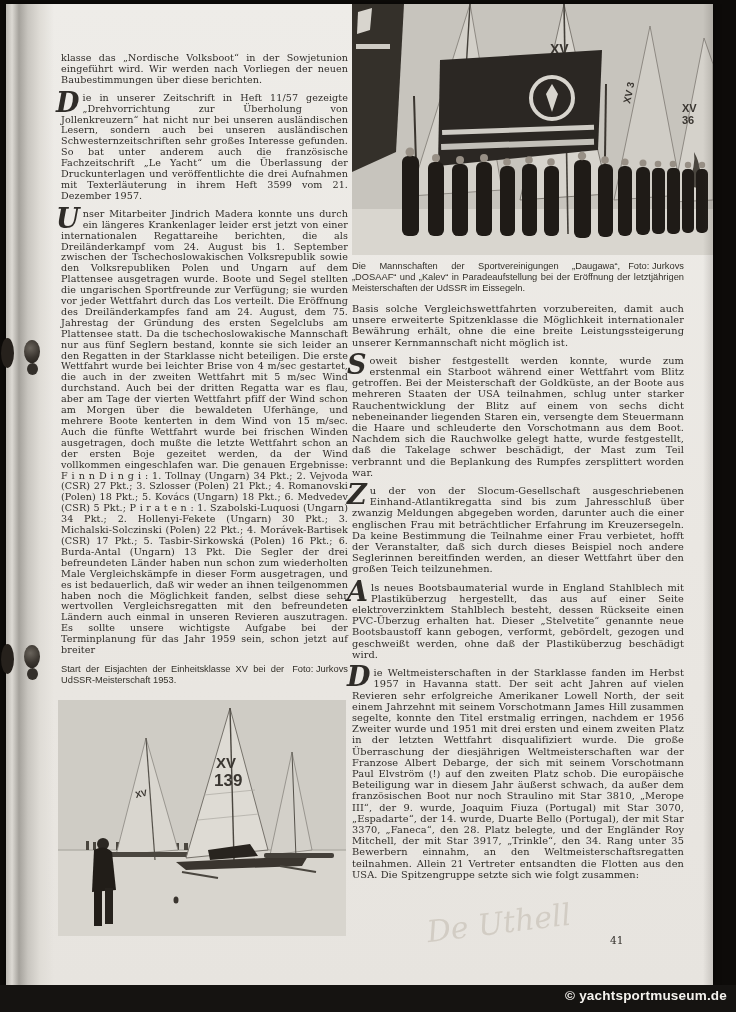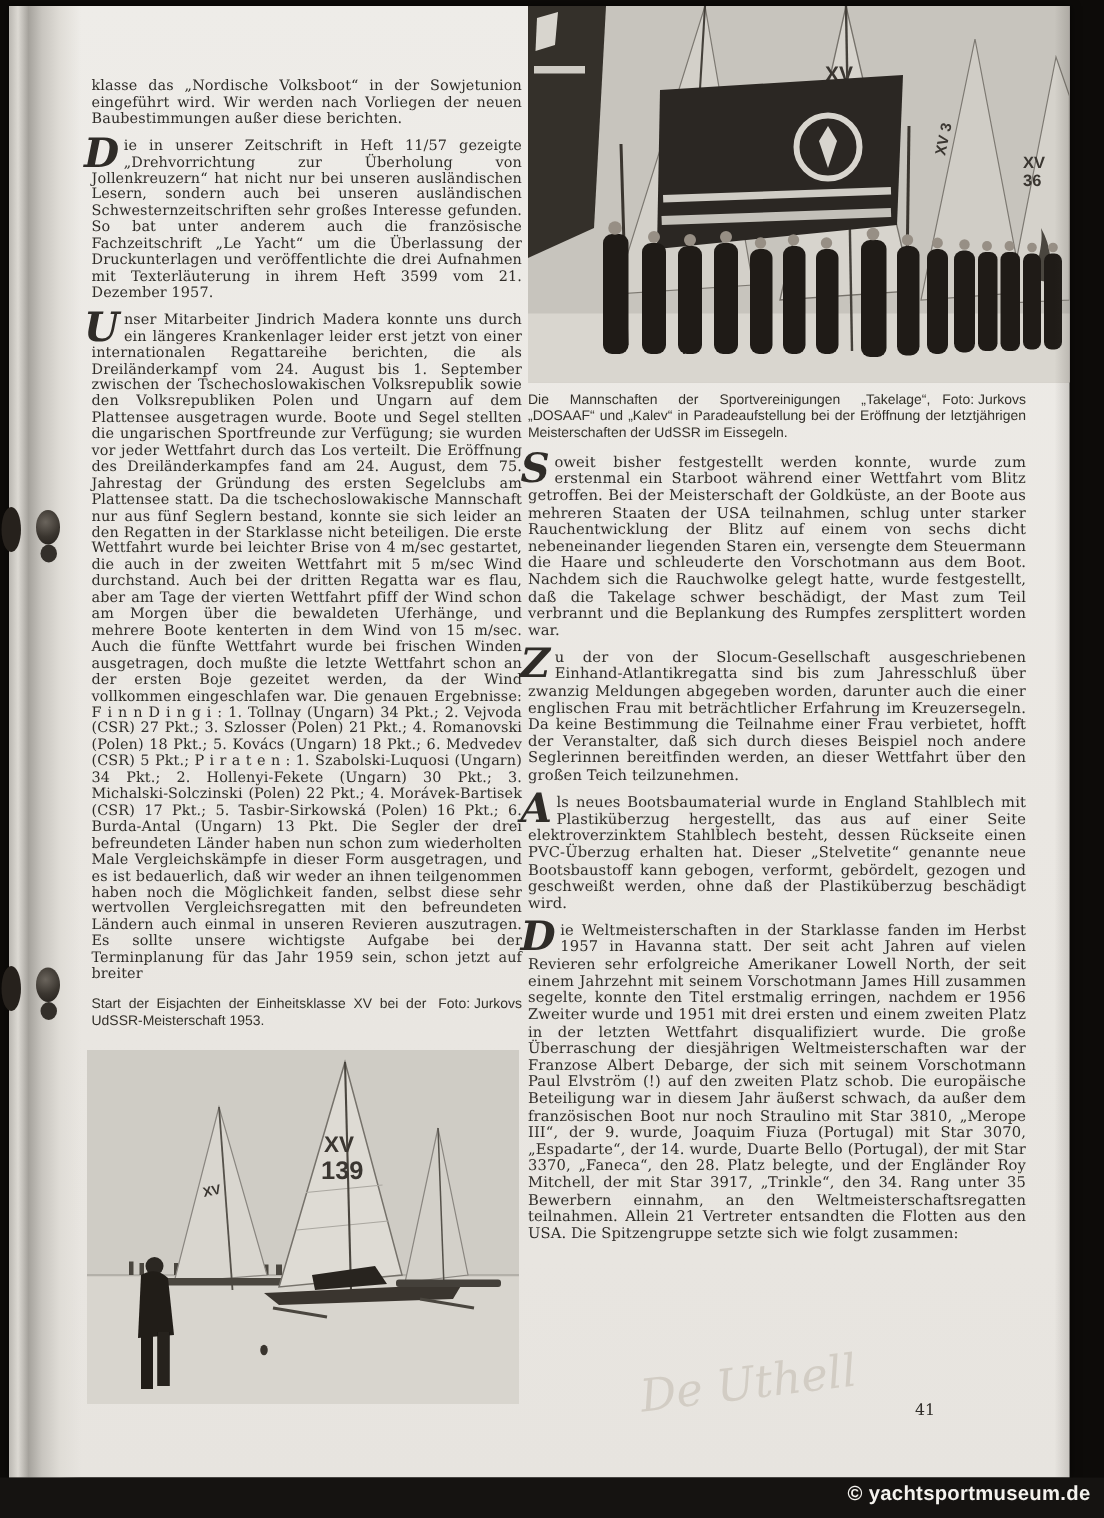--- a/index.html
+++ b/index.html
@@ -61,21 +61,21 @@
 </head>
 <body>
 
 <div id="screen">
   <div id="paper">
 
     <div class="cols">
 
       <div class="col-left">
         <div class="textblock-left" id="left-paragraphs">
-            <p class="body-p">klasse das „Nordische Volksboot“ in der Sowjetunion eingeführt wird. Wir werden nach Vorliegen der neuen Baubestimmungen außer diese berichten.</p>
+            <p class="body-p">klasse das „Nordische Volksboot“ in der Sowjetunion eingeführt wird. Wir werden nach Vorliegen der neuen Baubestimmungen über diese berichten.</p>
             <p class="body-p"><span class="dropcap">D</span>ie in unserer Zeitschrift in Heft 11/57 gezeigte „Drehvorrichtung zur Überholung von Jollenkreuzern“ hat nicht nur bei unseren ausländischen Lesern, sondern auch bei unseren ausländischen Schwesternzeitschriften sehr großes Interesse gefunden. So bat unter anderem auch die französische Fachzeitschrift „Le Yacht“ um die Überlassung der Druckunterlagen und veröffentlichte die drei Aufnahmen mit Texterläuterung in ihrem Heft 3599 vom 21. Dezember 1957.</p>
             <p class="body-p"><span class="dropcap">U</span>nser Mitarbeiter Jindrich Madera konnte uns durch ein längeres Krankenlager leider erst jetzt von einer internationalen Regattareihe berichten, die als Dreiländerkampf vom 24. August bis 1. September zwischen der Tschechoslowakischen Volksrepublik sowie den Volksrepubliken Polen und Ungarn auf dem Plattensee ausgetragen wurde. Boote und Segel stellten die ungarischen Sportfreunde zur Verfügung; sie wurden vor jeder Wettfahrt durch das Los verteilt. Die Eröffnung des Dreiländerkampfes fand am 24. August, dem 75. Jahrestag der Gründung des ersten Segelclubs am Plattensee statt. Da die tschechoslowakische Mannschaft nur aus fünf Seglern bestand, konnte sie sich leider an den Regatten in der Starklasse nicht beteiligen. Die erste Wettfahrt wurde bei leichter Brise von 4 m/sec gestartet, die auch in der zweiten Wettfahrt mit 5 m/sec Wind durchstand. Auch bei der dritten Regatta war es flau, aber am Tage der vierten Wettfahrt pfiff der Wind schon am Morgen über die bewaldeten Uferhänge, und mehrere Boote kenterten in dem Wind von 15 m/sec. Auch die fünfte Wettfahrt wurde bei frischen Winden ausgetragen, doch mußte die letzte Wettfahrt schon an der ersten Boje gezeitet werden, da der Wind vollkommen eingeschlafen war. Die genauen Ergebnisse: F i n n  D i n g i :  1. Tollnay (Ungarn) 34 Pkt.; 2. Vejvoda (CSR) 27 Pkt.; 3. Szlosser (Polen) 21 Pkt.; 4. Romanovski (Polen) 18 Pkt.; 5. Kovács (Ungarn) 18 Pkt.; 6. Medvedev (CSR) 5 Pkt.; P i r a t e n :  1. Szabolski-Luquosi (Ungarn) 34 Pkt.; 2. Hollenyi-Fekete (Ungarn) 30 Pkt.; 3. Michalski-Solczinski (Polen) 22 Pkt.; 4. Morávek-Bartisek (CSR) 17 Pkt.; 5. Tasbir-Sirkowská (Polen) 16 Pkt.; 6. Burda-Antal (Ungarn) 13 Pkt. Die Segler der drei befreundeten Länder haben nun schon zum wiederholten Male Vergleichskämpfe in dieser Form ausgetragen, und es ist bedauerlich, daß wir weder an ihnen teilgenommen haben noch die Möglichkeit fanden, selbst diese sehr wertvollen Vergleichsregatten mit den befreundeten Ländern auch einmal in unseren Revieren auszutragen. Es sollte unsere wichtigste Aufgabe bei der Terminplanung für das Jahr 1959 sein, schon jetzt auf breiter</p>
           </div>
 
         <div class="caption caption-left">
           <span class="credit">Foto: Jurkovs</span><span>Start der Eisjachten der Einheitsklasse XV bei der UdSSR-Meisterschaft 1953.</span>
         </div>
 
         <svg class="photo photo-ice" viewBox="0 0 288 236">
           <rect x="0" y="0" width="288" height="236" fill="#cfccc5"></rect>
@@ -203,24 +203,25 @@
                   <circle cx="306" cy="160" r="3.3"></circle>
                 <circle cx="321" cy="160" r="3.3"></circle>
                   <circle cx="336" cy="161" r="3.2"></circle>
                   <circle cx="350" cy="161" r="3.2"></circle>
               </g>
             </g>
           </g>
         </svg>
 
         <div class="caption caption-top">
-          <span class="credit">Foto: Jurkovs</span><span>Die Mannschaften der Sportvereinigungen „Takelage“, „DOSAAF“ und „Kalev“ in Paradeaufstellung bei der Eröffnung der letztjährigen Meisterschaften der UdSSR im Eissegeln.</span>
+          <span class="credit">Foto: Jurkovs</span><span>Die Mannschaften der Sportvereinigungen „Daugawa“, „DOSAAF“ und „Kalev“ in Paradeaufstellung bei der Eröffnung der letztjährigen Meisterschaften der UdSSR im Eissegeln.</span>
         </div>
 
         <div class="textblock-right" id="right-paragraphs">
+            <p class="body-p">Basis solche Vergleichswettfahrten vorzubereiten, damit auch unsere erweiterte Spitzenklasse die Möglichkeit internationaler Bewährung erhält, ohne die eine breite Leistungssteigerung unserer Kernmannschaft nicht möglich ist.</p>
             <p class="body-p"><span class="dropcap">S</span>oweit bisher festgestellt werden konnte, wurde zum erstenmal ein Starboot während einer Wettfahrt vom Blitz getroffen. Bei der Meisterschaft der Goldküste, an der Boote aus mehreren Staaten der USA teilnahmen, schlug unter starker Rauchentwicklung der Blitz auf einem von sechs dicht nebeneinander liegenden Staren ein, versengte dem Steuermann die Haare und schleuderte den Vorschotmann aus dem Boot. Nachdem sich die Rauchwolke gelegt hatte, wurde festgestellt, daß die Takelage schwer beschädigt, der Mast zum Teil verbrannt und die Beplankung des Rumpfes zersplittert worden war.</p>
             <p class="body-p"><span class="dropcap">Z</span>u der von der Slocum-Gesellschaft ausgeschriebenen Einhand-Atlantikregatta sind bis zum Jahresschluß über zwanzig Meldungen abgegeben worden, darunter auch die einer englischen Frau mit beträchtlicher Erfahrung im Kreuzersegeln. Da keine Bestimmung die Teilnahme einer Frau verbietet, hofft der Veranstalter, daß sich durch dieses Beispiel noch andere Seglerinnen bereitfinden werden, an dieser Wettfahrt über den großen Teich teilzunehmen.</p>
             <p class="body-p"><span class="dropcap">A</span>ls neues Bootsbaumaterial wurde in England Stahlblech mit Plastiküberzug hergestellt, das aus auf einer Seite elektroverzinktem Stahlblech besteht, dessen Rückseite einen PVC-Überzug erhalten hat. Dieser „Stelvetite“ genannte neue Bootsbaustoff kann gebogen, verformt, gebördelt, gezogen und geschweißt werden, ohne daß der Plastiküberzug beschädigt wird.</p>
             <p class="body-p"><span class="dropcap">D</span>ie Weltmeisterschaften in der Starklasse fanden im Herbst 1957 in Havanna statt. Der seit acht Jahren auf vielen Revieren sehr erfolgreiche Amerikaner Lowell North, der seit einem Jahrzehnt mit seinem Vorschotmann James Hill zusammen segelte, konnte den Titel erstmalig erringen, nachdem er 1956 Zweiter wurde und 1951 mit drei ersten und einem zweiten Platz in der letzten Wettfahrt disqualifiziert wurde. Die große Überraschung der diesjährigen Weltmeisterschaften war der Franzose Albert Debarge, der sich mit seinem Vorschotmann Paul Elvström (!) auf den zweiten Platz schob. Die europäische Beteiligung war in diesem Jahr äußerst schwach, da außer dem französischen Boot nur noch Straulino mit Star 3810, „Merope III“, der 9. wurde, Joaquim Fiuza (Portugal) mit Star 3070, „Espadarte“, der 14. wurde, Duarte Bello (Portugal), der mit Star 3370, „Faneca“, den 28. Platz belegte, und der Engländer Roy Mitchell, der mit Star 3917, „Trinkle“, den 34. Rang unter 35 Bewerbern einnahm, an den Weltmeisterschaftsregatten teilnahmen. Allein 21 Vertreter entsandten die Flotten aus den USA. Die Spitzengruppe setzte sich wie folgt zusammen:</p>
           </div>
       </div>
     </div>
 
     <div class="staple-notch" style="left:-5px;top:334px;"></div>
     <div class="staple-blob" style="left:18px;top:336px;"></div>

